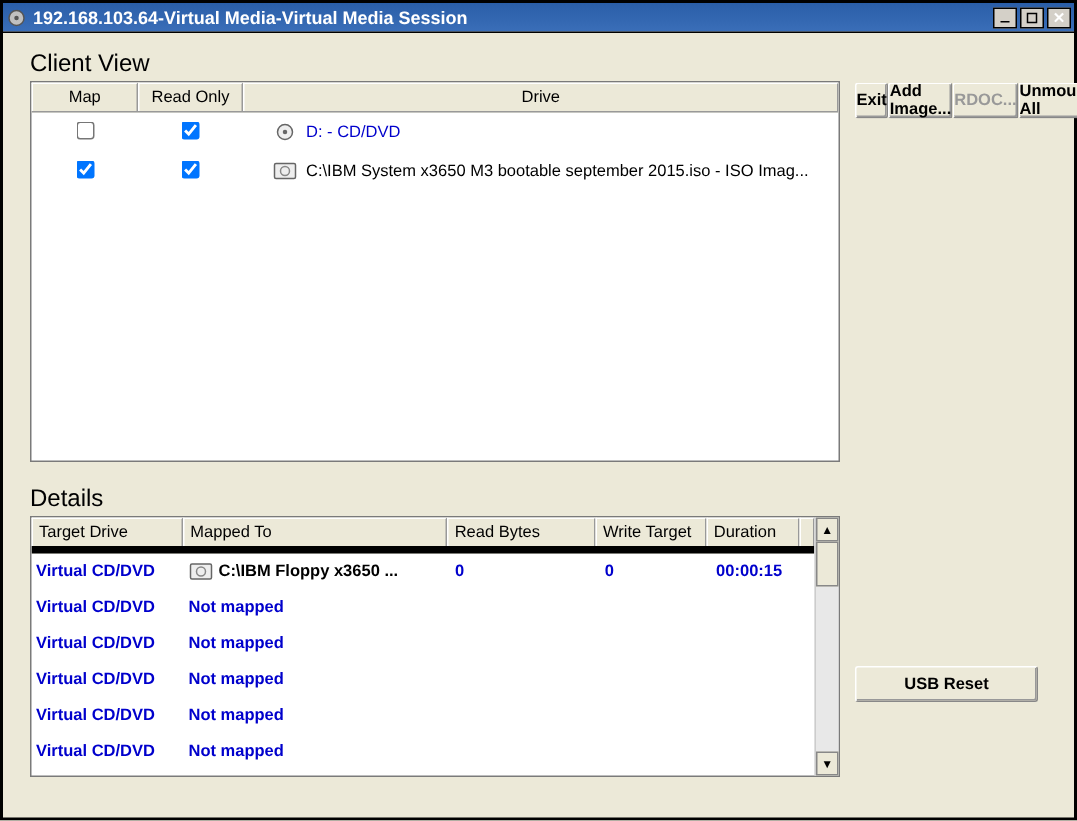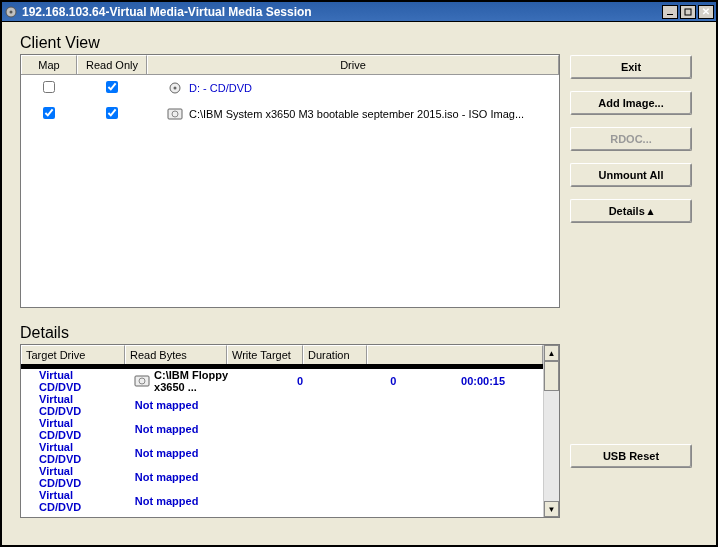--- a/index.html
+++ b/index.html
@@ -82,21 +82,21 @@
   }
   .ct-head > div {
     border-right: 1px solid #999;
     border-top: 1px solid #fff;
     border-left: 1px solid #fff;
     padding: 3px 4px;
     text-align: center;
     font-size: 11px;
     color: #000;
   }
-  .col-map { width: 56px; }
+  .col-map { width: 71px; }
   .col-ro { width: 70px; }
   .col-drive { flex: 1; text-align: center; }
   .ct-row {
     display: flex;
     align-items: center;
     height: 26px;
   }
   .ct-row > div { padding: 2px 4px; }
   .ct-row .col-map, .ct-row .col-ro { text-align: center; }
   .ct-row .col-drive {
@@ -120,22 +120,22 @@
   .blackdrive {
     color: #000;
     font-size: 11px;
     white-space: nowrap;
     overflow: hidden;
     text-overflow: ellipsis;
     max-width: 360px;
   }
   .sidebuttons {
     display: flex;
-    flex-direction: column;
-    gap: 12px;
+    flex-direction: row;
+    gap: 0;
     width: 122px;
     padding-top: 1px;
   }
   .btn {
     height: 24px;
     background: #ece9d8;
     border: 1px solid #888;
     border-top-color: #fff;
     border-left-color: #fff;
     border-radius: 2px;
@@ -183,21 +183,21 @@
   .dcol-read { width: 102px; }
   .dcol-write { width: 76px; }
   .dcol-dur { width: 64px; }
   .dcol-end { flex:1; }
   .dt-row {
     display: flex;
     align-items: center;
     height: 24px;
   }
   .dt-row > div {
-    padding: 2px 18px;
+    padding: 2px 3px;
     font-size: 11px;
   }
   .dt-row .dcol-target { color: #0000cc; font-weight: bold; }
   .dt-row .dcol-mapped { color: #0000cc; font-weight: bold; display:flex; align-items:center; gap:4px;}
   .dt-row .dcol-mapped.mapped { color: #000; font-weight: normal; }
   .dt-row .dcol-read, .dt-row .dcol-write, .dt-row .dcol-dur { color: #0000cc; font-weight: bold; }
   .scrollbar {
     width: 16px;
     background: #e8e8e8;
     border-left: 1px solid #ccc;
@@ -304,20 +304,21 @@
       </div>
     </div>
 
     <div class="details-section">
       <div class="section-label">Details</div>
       <div class="bottomrow">
         <div class="details-table">
           <div class="dt-inner">
             <div class="dt-head">
               <div class="dcol-target">Target Drive</div>
+              <div class="dcol-mapped">Mapped To</div>
               <div class="dcol-read">Read Bytes</div>
               <div class="dcol-write">Write Target</div>
               <div class="dcol-dur">Duration</div>
               <div class="dcol-end"></div>
             </div>
             <div id="dt-body">
                 <div class="dt-row">
                   <div class="dcol-target">Virtual CD/DVD</div>
                   <div class="dcol-mapped mapped">
                     <span class="drive-icon">

